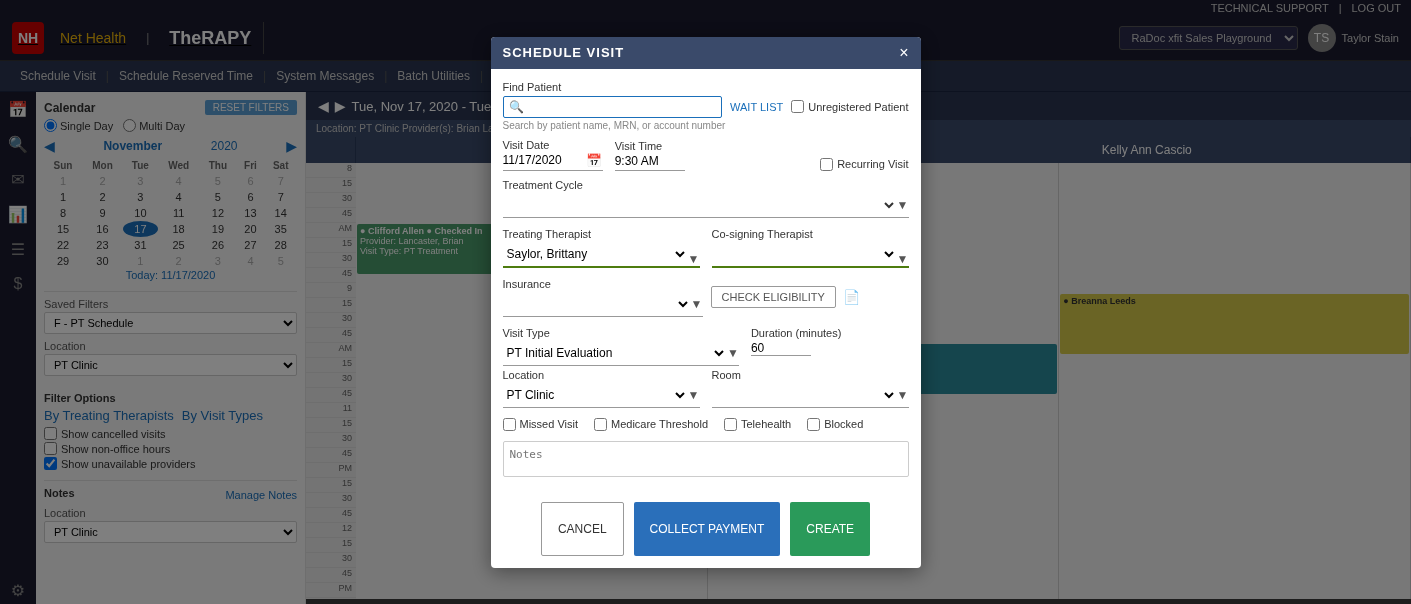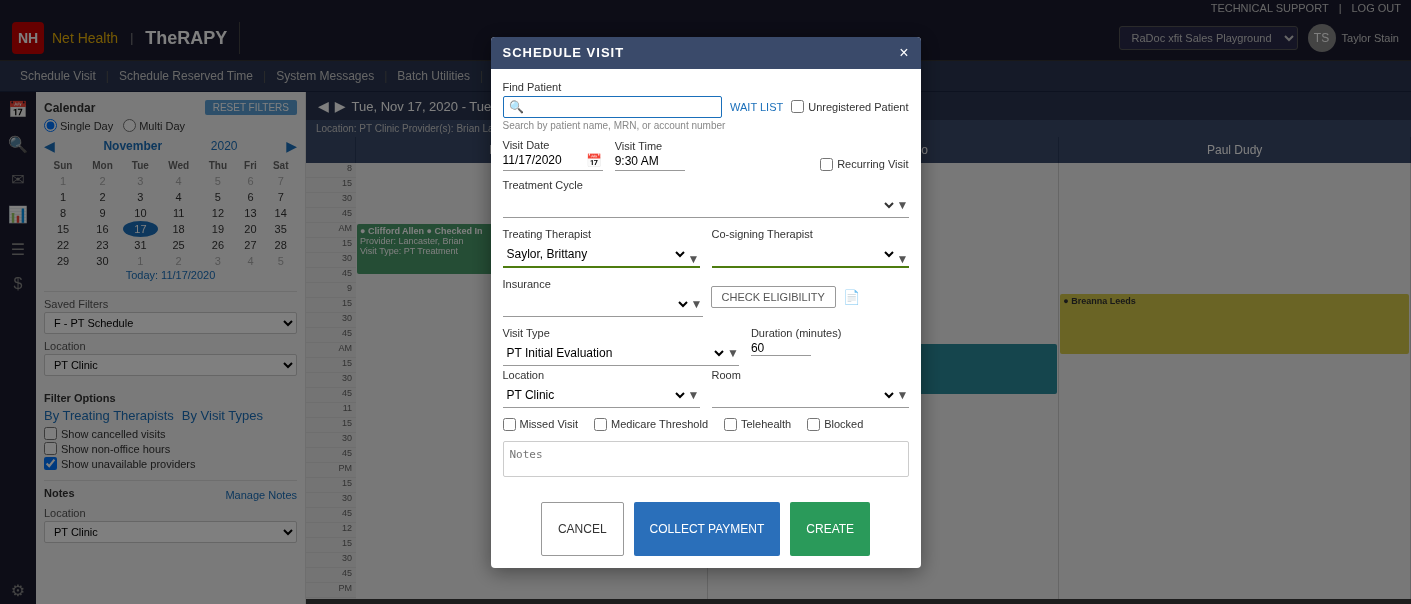--- a/index.html
+++ b/index.html
@@ -20,24 +20,25 @@
     .header {
       background: #1a1a2e;
       display: flex;
       align-items: center;
       padding: 6px 12px;
       border-bottom: 1px solid #333;
     }
     .logo-area {
       display: flex;
       align-items: center;
-      gap: 8px;
+      gap: 16px;
       border-right: 1px solid #444;
       padding-right: 12px;
       margin-right: 12px;
+      text-decoration: underline;
     }
     .logo-icon {
       width: 32px; height: 32px;
       background: #c00;
       border-radius: 4px;
       display: flex; align-items: center; justify-content: center;
       color: white; font-weight: bold; font-size: 14px;
     }
     .brand-text { color: #eab308; font-size: 14px; }
     .brand-therapy { color: white; font-size: 18px; font-weight: bold; }
@@ -654,21 +655,20 @@
       <button class="date-nav">◀</button>
       <button class="date-nav">▶</button>
       <span>Tue, Nov 17, 2020 - Tue, No...</span>
     </div>
     <div style="background:#3a4a6a;color:#ccc;font-size:10px;padding:3px 10px;">Location: PT Clinic   Provider(s): Brian Lanca...</div>
 
     <div class="provider-header-bar">
       <div style="width:50px;flex-shrink:0;background:#3a4a6a;border-right:1px solid #2a3a5a;"></div>
       <div class="provider-header-cell">Brian Lancaster</div>
       <div class="provider-header-cell">Kelly Ann Cascio</div>
-      <div class="provider-header-cell">Paul Dudy</div>
     </div>
 
     <div class="schedule-grid">
       <div class="time-column">
         <div class="time-slot">8</div>
         <div class="time-slot">15</div>
         <div class="time-slot">30</div>
         <div class="time-slot">45</div>
         <div class="time-slot">AM</div>
         <div class="time-slot">15</div>

